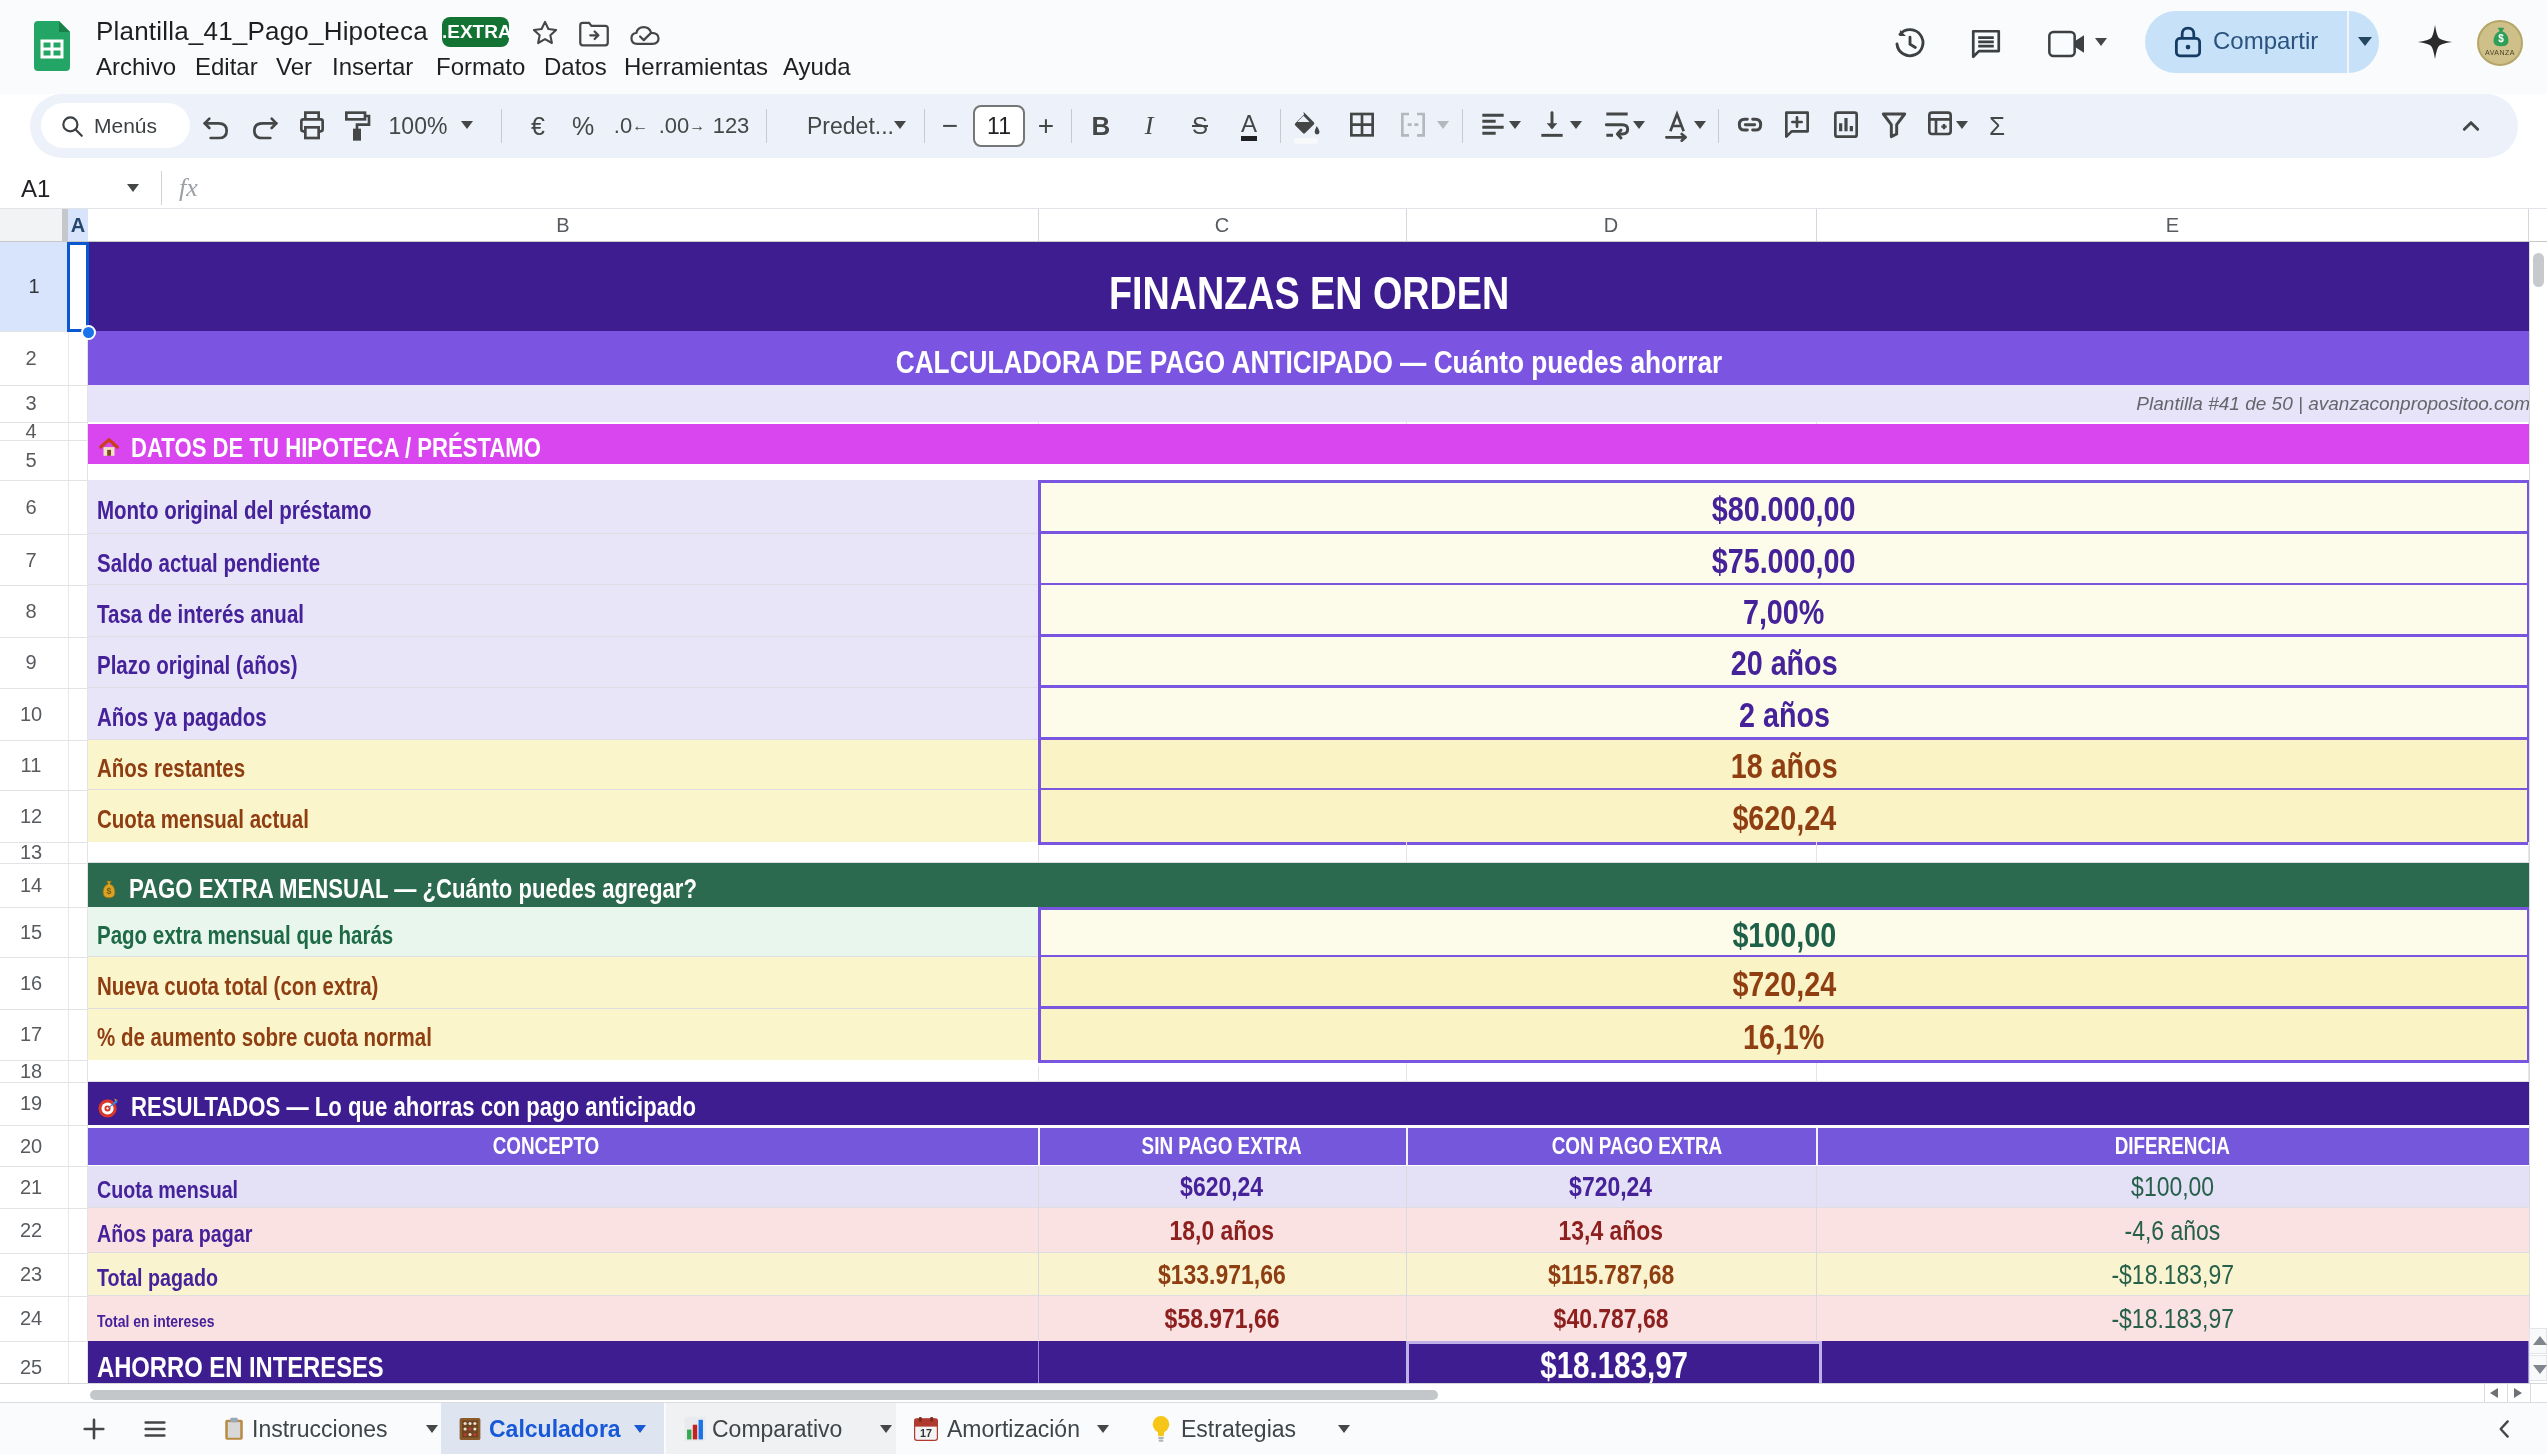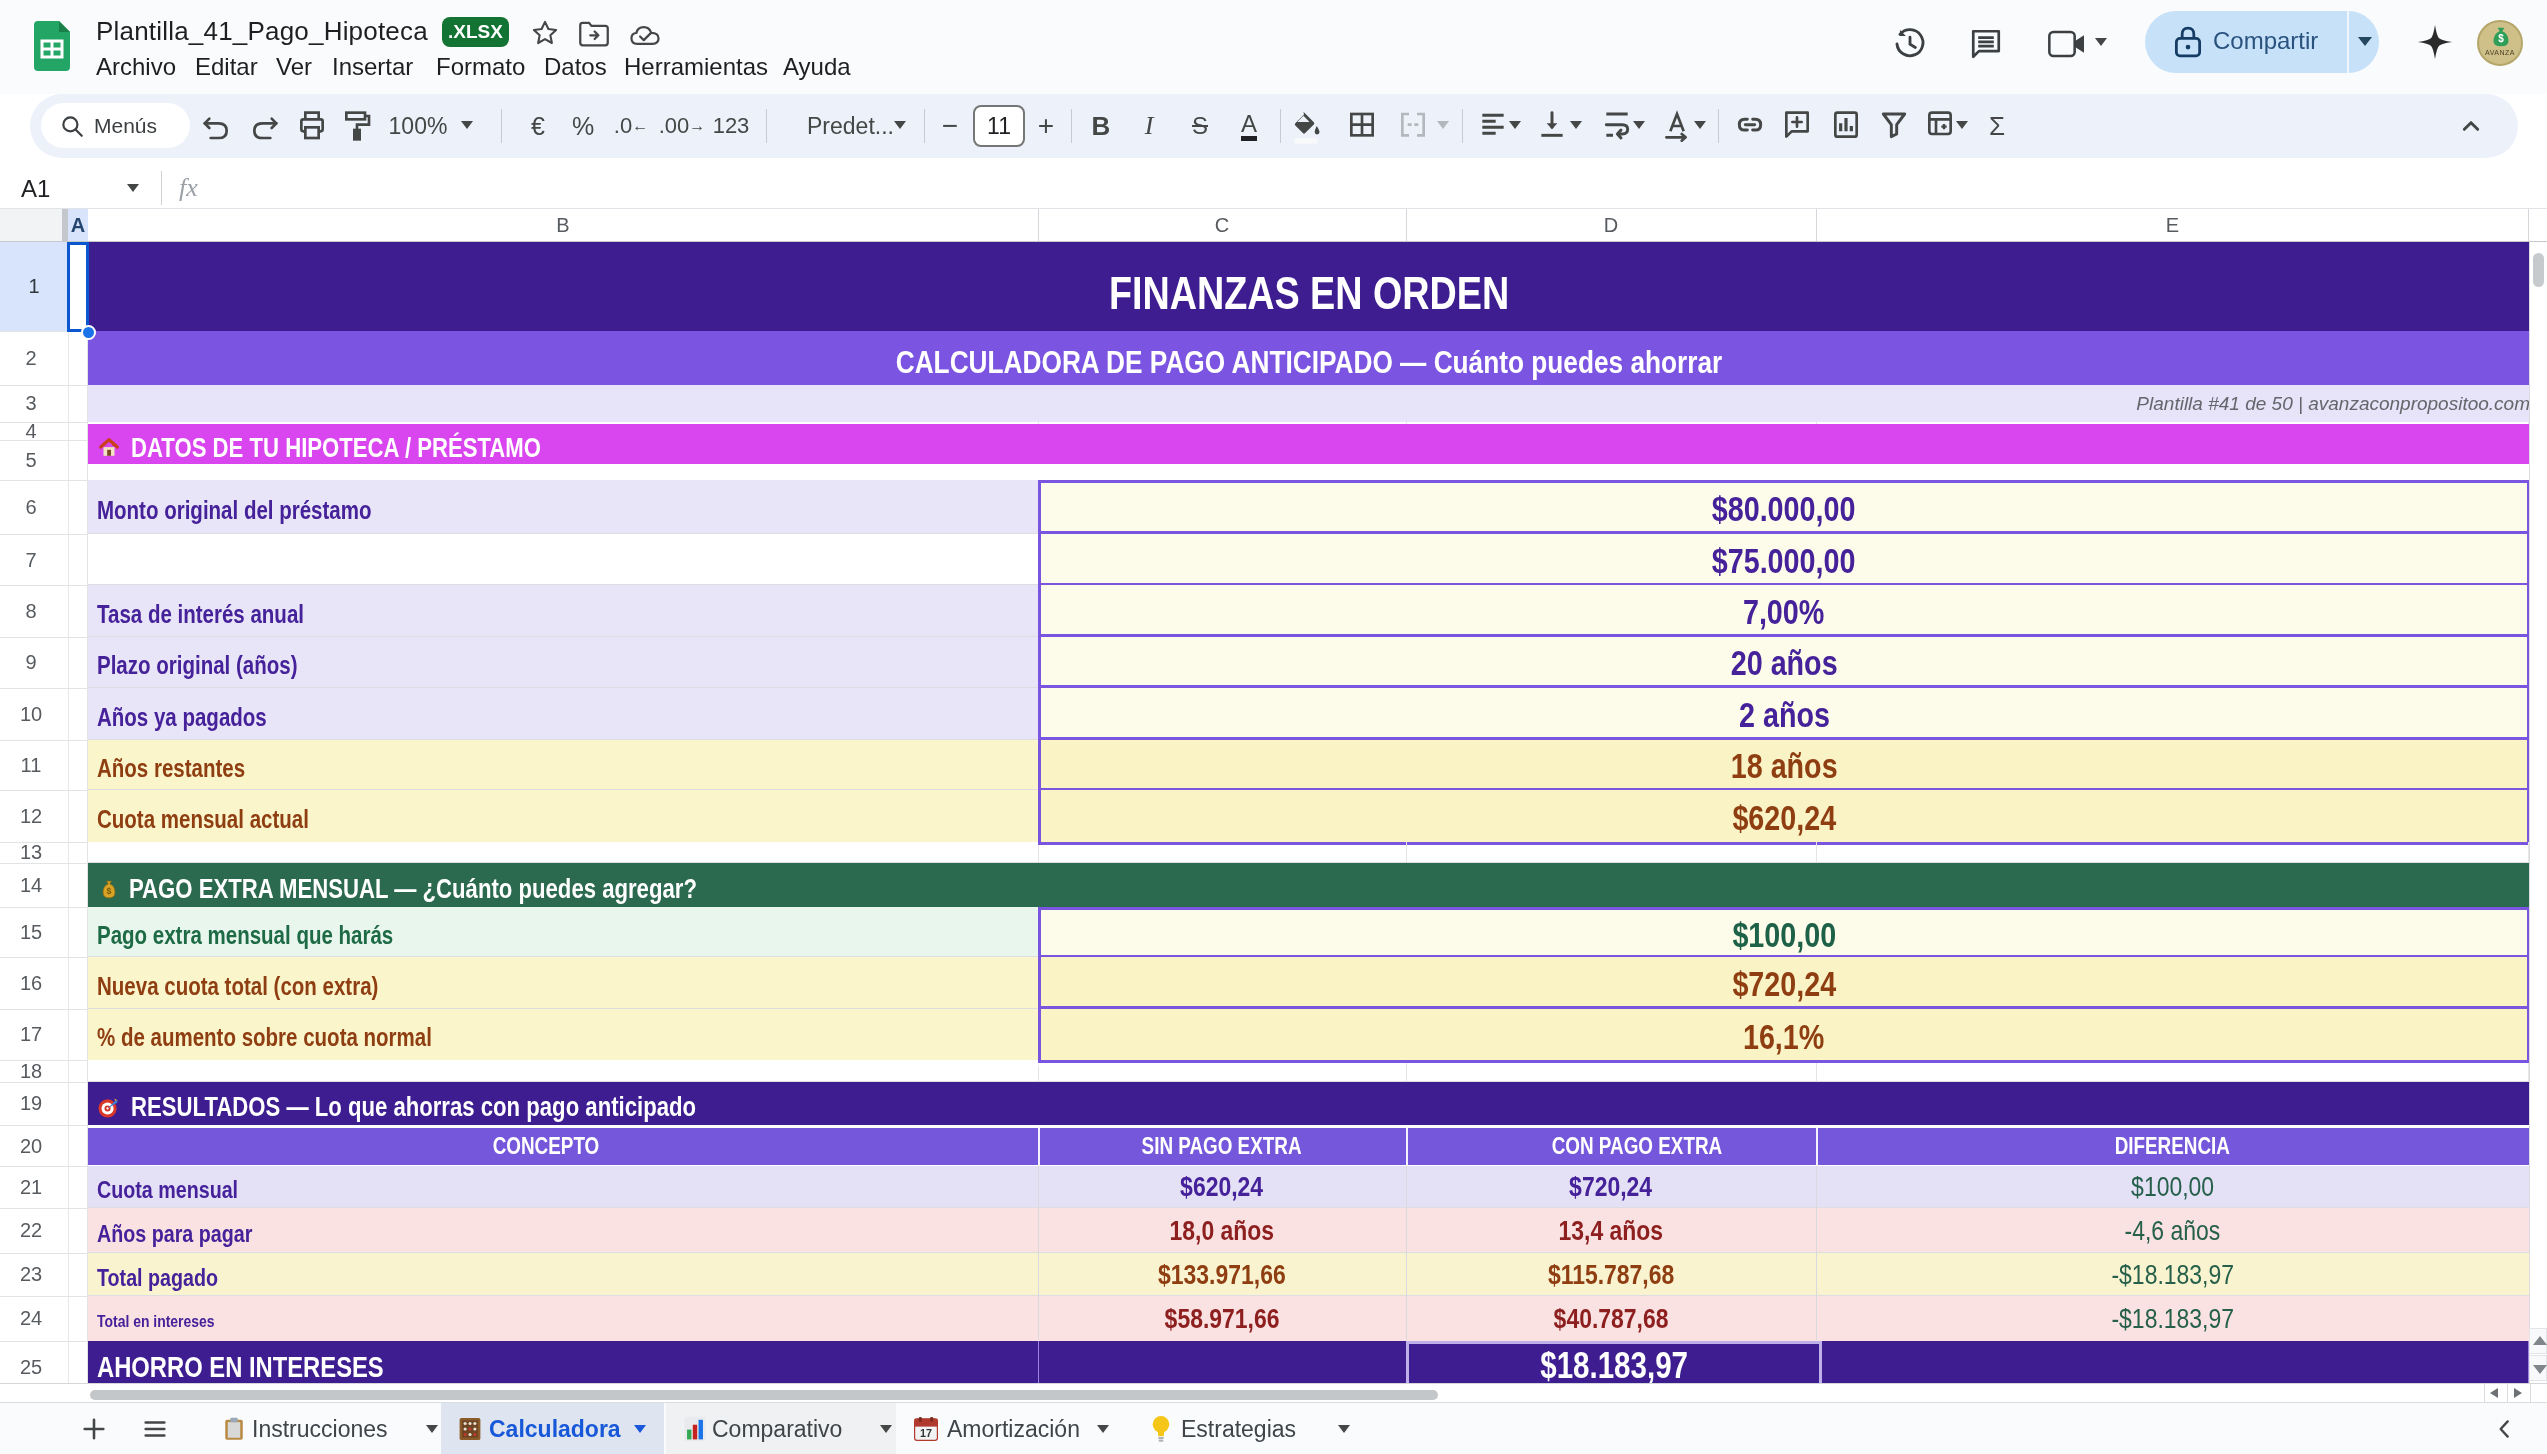--- a/index.html
+++ b/index.html
@@ -54,21 +54,21 @@
 <div id="topbar">
 
   <svg class="abs" style="left:34px;top:18px" width="36" height="56" viewBox="0 0 36 50">
     <path d="M2 0 L25 0 L36 11 L36 46 Q36 50 32 50 L4 50 Q0 50 0 46 L0 4 Q0 0 4 0 Z" fill="#23a566"></path>
     <path d="M25 0 L36 11 L25 11 Z" fill="#188048"></path>
     <rect x="8" y="20" width="20" height="16" fill="none" stroke="#fff" stroke-width="3"></rect>
     <line x1="8" y1="28" x2="28" y2="28" stroke="#fff" stroke-width="3"></line>
     <line x1="18" y1="20" x2="18" y2="36" stroke="#fff" stroke-width="3"></line>
   </svg>
   <div id="title">Plantilla_41_Pago_Hipoteca</div>
-  <div class="badge">.XLSX</div>
+  <div class="badge">.EXTRA</div>
 
   <svg class="abs" style="left:531px;top:19px" width="28" height="28" viewBox="0 0 24 24" fill="none" stroke="#444746" stroke-width="1.8" stroke-linejoin="round">
     <path d="M12 2.5 L14.9 8.6 L21.5 9.4 L16.6 14 L17.9 20.6 L12 17.3 L6.1 20.6 L7.4 14 L2.5 9.4 L9.1 8.6 Z"></path>
   </svg>
 
   <svg class="abs" style="left:579px;top:21px" width="30" height="26" viewBox="0 0 24 20" fill="none" stroke="#444746" stroke-width="1.8">
     <path d="M1 3 Q1 1 3 1 L8 1 L10 3.5 L21 3.5 Q23 3.5 23 5.5 L23 17 Q23 19 21 19 L3 19 Q1 19 1 17 Z"></path>
     <path d="M9 11 L15 11 M12.5 8 L15.5 11 L12.5 14" stroke-linecap="round" stroke-linejoin="round"></path>
   </svg>
 
@@ -304,20 +304,23 @@
       <path d="M3 11 L12 3 L21 11" fill="none" stroke="#c8401f" stroke-width="3.6" stroke-linecap="round" stroke-linejoin="round"></path>
       <rect x="6" y="11" width="12" height="9.5" fill="#f3e3c3"></rect>
       <rect x="10" y="14" width="4.2" height="6.5" fill="#7a4a22"></rect>
       <rect x="15.5" y="5.5" width="2.6" height="4" fill="#c8401f"></rect>
     </svg>
     <span class="nx" style="margin-left:11px">DATOS DE TU HIPOTECA / PRÉSTAMO</span>
   </div>
 
   <div class="lab purptx" style="top:238px;height:54px;background:#e9e5f8">
       <span class="nx">Monto original del préstamo</span>
+    </div>
+  <div class="lab purptx" style="top:292px;height:52px;background:#e9e5f8">
+      <span class="nx">Saldo actual pendiente</span>
     </div>
   <div class="lab purptx" style="top:343px;height:52px;background:#e9e5f8">
       <span class="nx">Tasa de interés anual</span>
     </div>
   <div class="lab purptx" style="top:395px;height:51px;background:#e9e5f8">
       <span class="nx">Plazo original (años)</span>
     </div>
   <div class="lab purptx" style="top:446px;height:52px;background:#e9e5f8">
       <span class="nx">Años ya pagados</span>
     </div>

